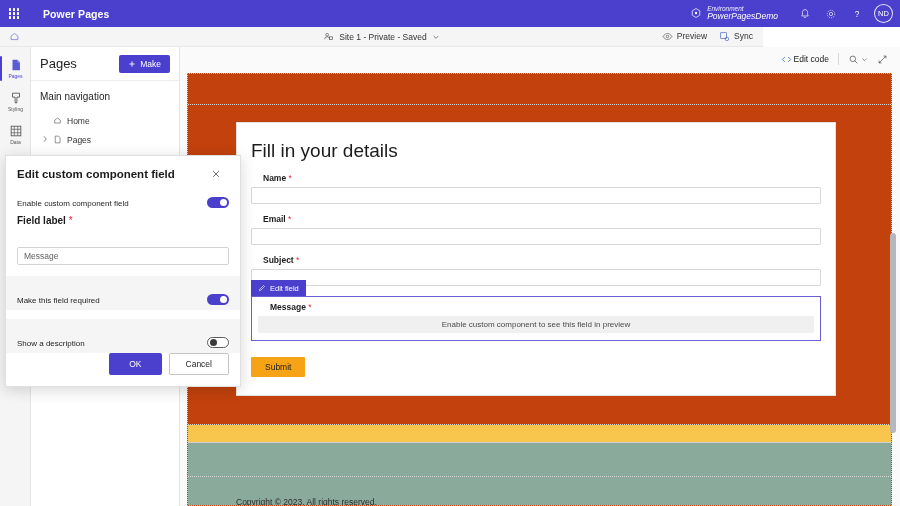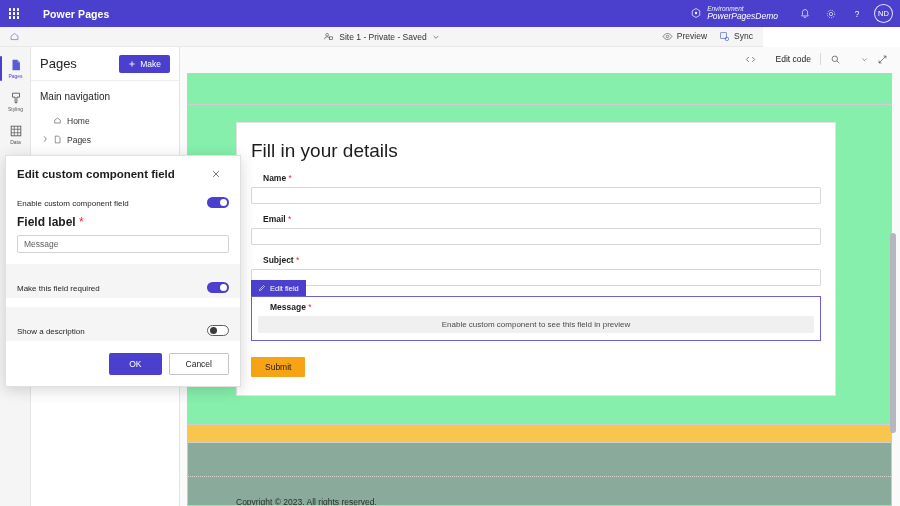--- a/index.html
+++ b/index.html
@@ -122,26 +122,26 @@
   
   .canvas-wrap {
     position: absolute; left: 180px; top: 47px; width: 720px; height: 459px;
     background: #fafafa; overflow: hidden;
   }
   .canvas-toolbar {
     position: absolute; right: 0; top: 0; height: 24px;
     display: flex; align-items: center; gap: 9px; padding-right: 12px;
     font-size: 8.5px; color: #1a1a1a;
   }
-  .tb-item { display: flex; align-items: center; gap: 20px; cursor: pointer; }
+  .tb-item { display: flex; align-items: center; gap: 2px; cursor: pointer; }
   .tb-sep { width: 1px; height: 12px; background: #d8d8d8; }
 
   .page-canvas {
     position: absolute; left: 7px; top: 26px; width: 705px; height: 433px;
-    background: #86efac;
+    background: #c2410c;
     border: 1px dotted #c9c9c9;
     overflow: hidden;
   }
   .sec-top { height: 31px; border-bottom: 1px dotted #d5d5d5; }
   .form-section {
     border-bottom: 1px dotted #d5d5d5; padding: 17px 0 22px 0;
     min-height: 320px;
   }
   .form-card {
     width: 600px; margin: 0 48px; background: #ffffff;
@@ -221,21 +221,21 @@
   }
   .toggle.on { background: #4b3fce; }
   .toggle.off { background: #ffffff; border: 1px solid #5c5c5c; }
   .toggle .knob {
     position: absolute; width: 7px; height: 7px; border-radius: 50%;
     top: 2px;
   }
   .toggle.on .knob { background: #ffffff; right: 2px; }
   .toggle.off .knob { background: #3a3a3a; left: 2px; top: 1px; }
   .dlg-field { margin-top: 7px; }
-  .dlg-field-label { font-size: 12px; font-weight: bold; color: #1c1c1c; margin-bottom: 4px; }
+  .dlg-field-label { font-size: 10px; font-weight: bold; color: #1c1c1c; margin-bottom: 19px; }
   .dlg-input {
     width: 100%; height: 18px; border: 1px solid #d2d2d2; border-radius: 2px;
     font-size: 8.5px; color: #616161; padding: 0 6px;
     font-family: "Liberation Sans", sans-serif; background: #ffffff;
   }
   .dlg-group {
     background: #f5f5f5; margin: 11px 0 0 0; padding: 3px 11px 5px 11px;
   }
   .dlg-group.second { margin-top: 9px; }
   .dlg-foot {

